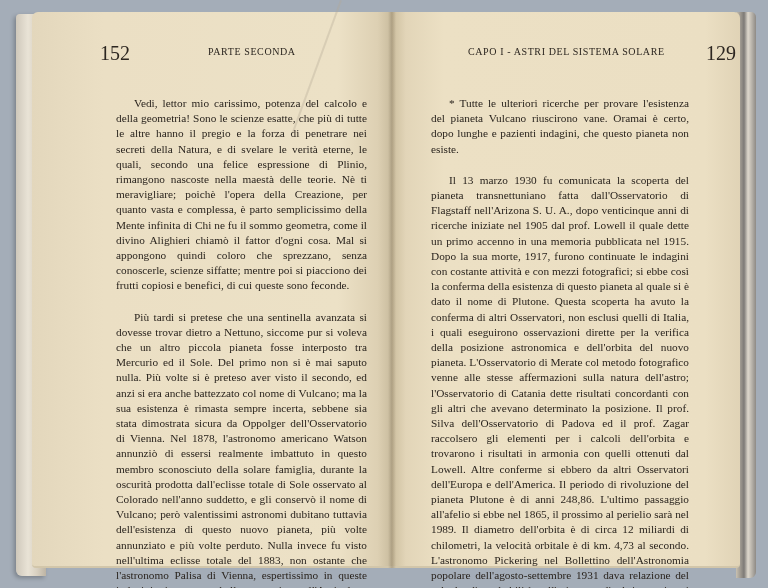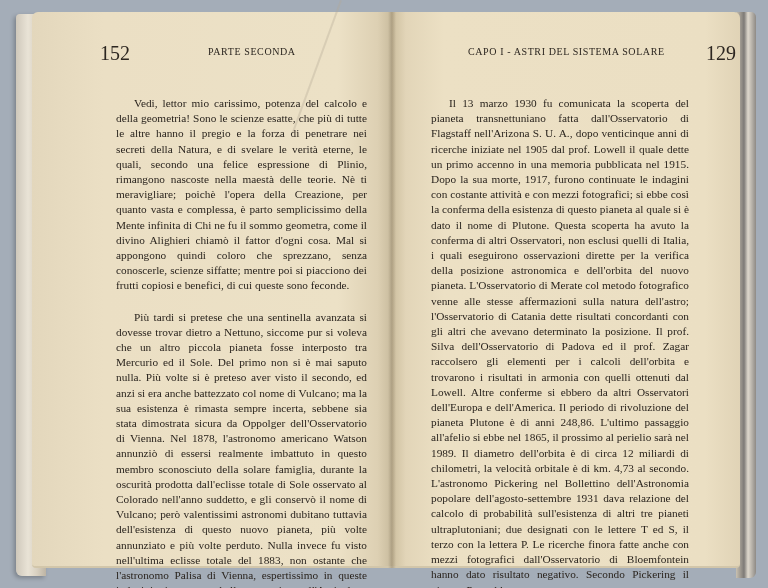--- a/index.html
+++ b/index.html
@@ -84,14 +84,15 @@
 <span class="running-head left-head">Parte seconda</span>
 <span class="running-head right-head">Capo I - Astri del sistema solare</span>
 <span class="page-num right-num">129</span>
 
 <div class="text text-left">
   <p>Vedi, lettor mio carissimo, potenza del calcolo e della geometria! Sono le scienze esatte, che più di tutte le altre hanno il pregio e la forza di penetrare nei secreti della Natura, e di svelare le verità eterne, le quali, secondo una felice espressione di Plinio, rimangono nascoste nella maestà delle teorie. Nè ti meravigliare; poichè l'opera della Creazione, per quanto vasta e complessa, è parto semplicissimo della Mente infinita di Chi ne fu il sommo geometra, come il divino Alighieri chiamò il fattor d'ogni cosa. Mal si appongono quindi coloro che sprezzano, senza conoscerle, scienze siffatte; mentre poi si piacciono dei frutti copiosi e benefici, di cui queste sono feconde.</p>
   <p>Più tardi si pretese che una sentinella avanzata si dovesse trovar dietro a Nettuno, siccome pur si voleva che un altro piccola pianeta fosse interposto tra Mercurio ed il Sole. Del primo non si è mai saputo nulla. Più volte si è preteso aver visto il secondo, ed anzi si era anche battezzato col nome di Vulcano; ma la sua esistenza è rimasta sempre incerta, sebbene sia stata dimostrata sicura da Oppolger dell'Osservatorio di Vienna. Nel 1878, l'astronomo americano Watson annunziò di essersi realmente imbattuto in questo membro sconosciuto della solare famiglia, durante la oscurità prodotta dall'eclisse totale di Sole osservato al Colorado nell'anno suddetto, e gli conservò il nome di Vulcano; però valentissimi astronomi dubitano tuttavia dell'esistenza di questo nuovo pianeta, più volte annunziato e più volte perduto. Nulla invece fu visto nell'ultima eclisse totale del 1883, non ostante che l'astronomo Palisa di Vienna, espertissimo in queste indagini, si recasse a bella posta sino nell'Arcipelago delle Caroline, dove l'eclisse era visibile, per rintracciare il contrastato abitatore dei cieli. Ad ogni modo quest'astro, se pur esiste, sarà sempre di difficilissima osservazione, sia per la sua piccolezza come per la soverchia vicinanza al Sole.</p>
 </div>
 
 <div class="text text-right">
+  <p>* Tutte le ulteriori ricerche per provare l'esistenza del pianeta Vulcano riuscirono vane. Oramai è certo, dopo lunghe e pazienti indagini, che questo pianeta non esiste.</p>
   <p>Il 13 marzo 1930 fu comunicata la scoperta del pianeta transnettuniano fatta dall'Osservatorio di Flagstaff nell'Arizona S. U. A., dopo venticinque anni di ricerche iniziate nel 1905 dal prof. Lowell il quale dette un primo accenno in una memoria pubblicata nel 1915. Dopo la sua morte, 1917, furono continuate le indagini con costante attività e con mezzi fotografici; si ebbe così la conferma della esistenza di questo pianeta al quale si è dato il nome di Plutone. Questa scoperta ha avuto la conferma di altri Osservatori, non esclusi quelli di Italia, i quali eseguirono osservazioni dirette per la verifica della posizione astronomica e dell'orbita del nuovo pianeta. L'Osservatorio di Merate col metodo fotografico venne alle stesse affermazioni sulla natura dell'astro; l'Osservatorio di Catania dette risultati concordanti con gli altri che avevano determinato la posizione. Il prof. Silva dell'Osservatorio di Padova ed il prof. Zagar raccolsero gli elementi per i calcoli dell'orbita e trovarono i risultati in armonia con quelli ottenuti dal Lowell. Altre conferme si ebbero da altri Osservatori dell'Europa e dell'America. Il periodo di rivoluzione del pianeta Plutone è di anni 248,86. L'ultimo passaggio all'afelio si ebbe nel 1865, il prossimo al perielio sarà nel 1989. Il diametro dell'orbita è di circa 12 miliardi di chilometri, la velocità orbitale è di km. 4,73 al secondo. L'astronomo Pickering nel Bollettino dell'Astronomia popolare dell'agosto-settembre 1931 dava relazione del calcolo di probabilità sull'esistenza di altri tre pianeti ultraplutoniani; due designati con le lettere T ed S, il terzo con la lettera P. Le ricerche finora fatte anche con mezzi fotografici dall'Osservatorio di Bloemfontein hanno dato risultato negativo. Secondo Pickering il pianeta P avrebbe uno</p>
 </div>
 
 </body></html>

